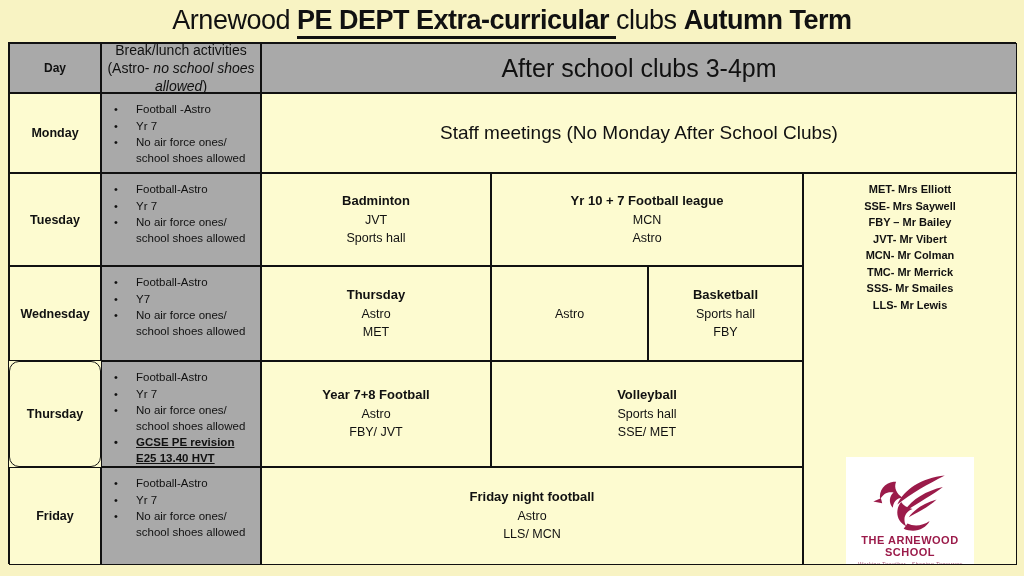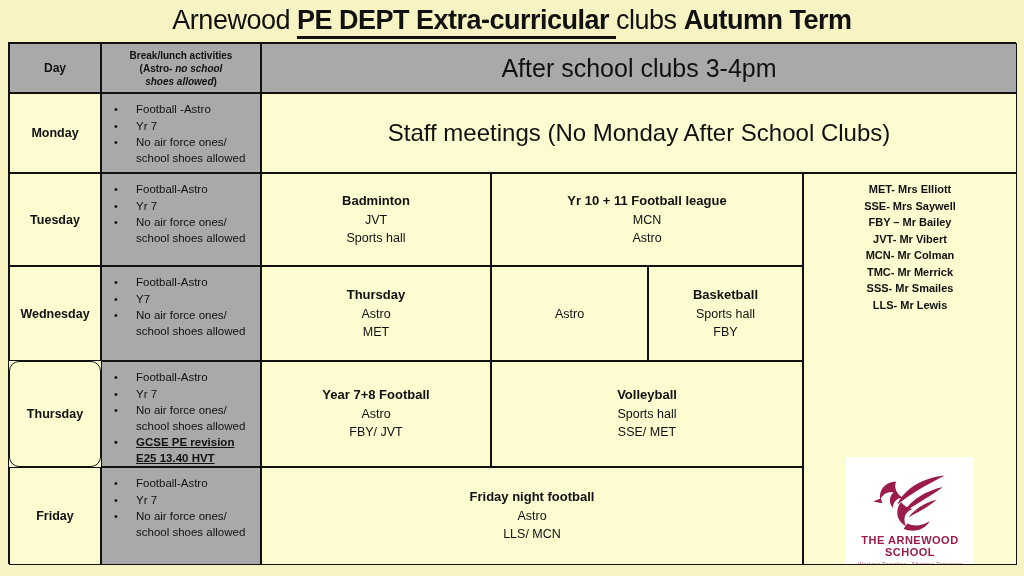--- a/index.html
+++ b/index.html
@@ -52,22 +52,22 @@
   .center {
     display: flex;
     flex-direction: column;
     align-items: center;
     justify-content: center;
     text-align: center;
   }
   
   .day-hdr { font-size: 12px; font-weight: bold; }
   .break-hdr {
-    font-size: 10px; font-weight: bold;
-    line-height: 1.3; padding: 3px 23px;
+    font-size: 14px; font-weight: normal;
+    line-height: 1.3; padding: 3px 2px;
   }
   .break-hdr em { font-style: italic; }
   .afterschool-hdr { font-size: 25px; font-weight: normal; }
   
   .day-name { font-size: 12.5px; font-weight: bold; }
   
   .bullets {
     list-style: none;
     padding: 8px 4px 0 12px;
     font-size: 11.5px;
@@ -82,21 +82,21 @@
     content: "\2022";
     position: absolute;
     left: 0; top: 0;
     font-size: 11px;
   }
   .bullets li.gcse {
     font-weight: bold;
     text-decoration: underline;
   }
   
-  .staff-meetings { font-size: 24px; text-align: center; }
+  .staff-meetings { font-size: 19px; text-align: center; }
   .club-name { font-size: 13px; font-weight: bold; line-height: 1.45; }
   .club-line { font-size: 12.5px; line-height: 1.45; }
   
   .staff-cell {
     position: relative;
     padding-top: 7px;
     text-align: center;
   }
   .staff-line {
     font-size: 11px;
@@ -167,21 +167,21 @@
         <li>Yr 7</li>
         <li>No air force ones/ school shoes allowed</li>
       </ul>
     </div>
     <div class="cell yellow center" style="grid-column:3;grid-row:3;">
       <div class="club-name">Badminton</div>
       <div class="club-line">JVT</div>
       <div class="club-line">Sports hall</div>
     </div>
     <div class="cell yellow center" style="grid-column:4 / span 2;grid-row:3;">
-      <div class="club-name">Yr 10 + 11 Football league</div>
+      <div class="club-name">Yr 10 + 7 Football league</div>
       <div class="club-line">MCN</div>
       <div class="club-line">Astro</div>
     </div>
 
     <div class="cell yellow staff-cell" style="grid-column:6;grid-row:3 / span 4;">
       <div class="staff-line">MET- Mrs Elliott</div>
       <div class="staff-line">SSE- Mrs Saywell</div>
       <div class="staff-line">FBY – Mr Bailey</div>
       <div class="staff-line">JVT- Mr Vibert</div>
       <div class="staff-line">MCN- Mr Colman</div>

